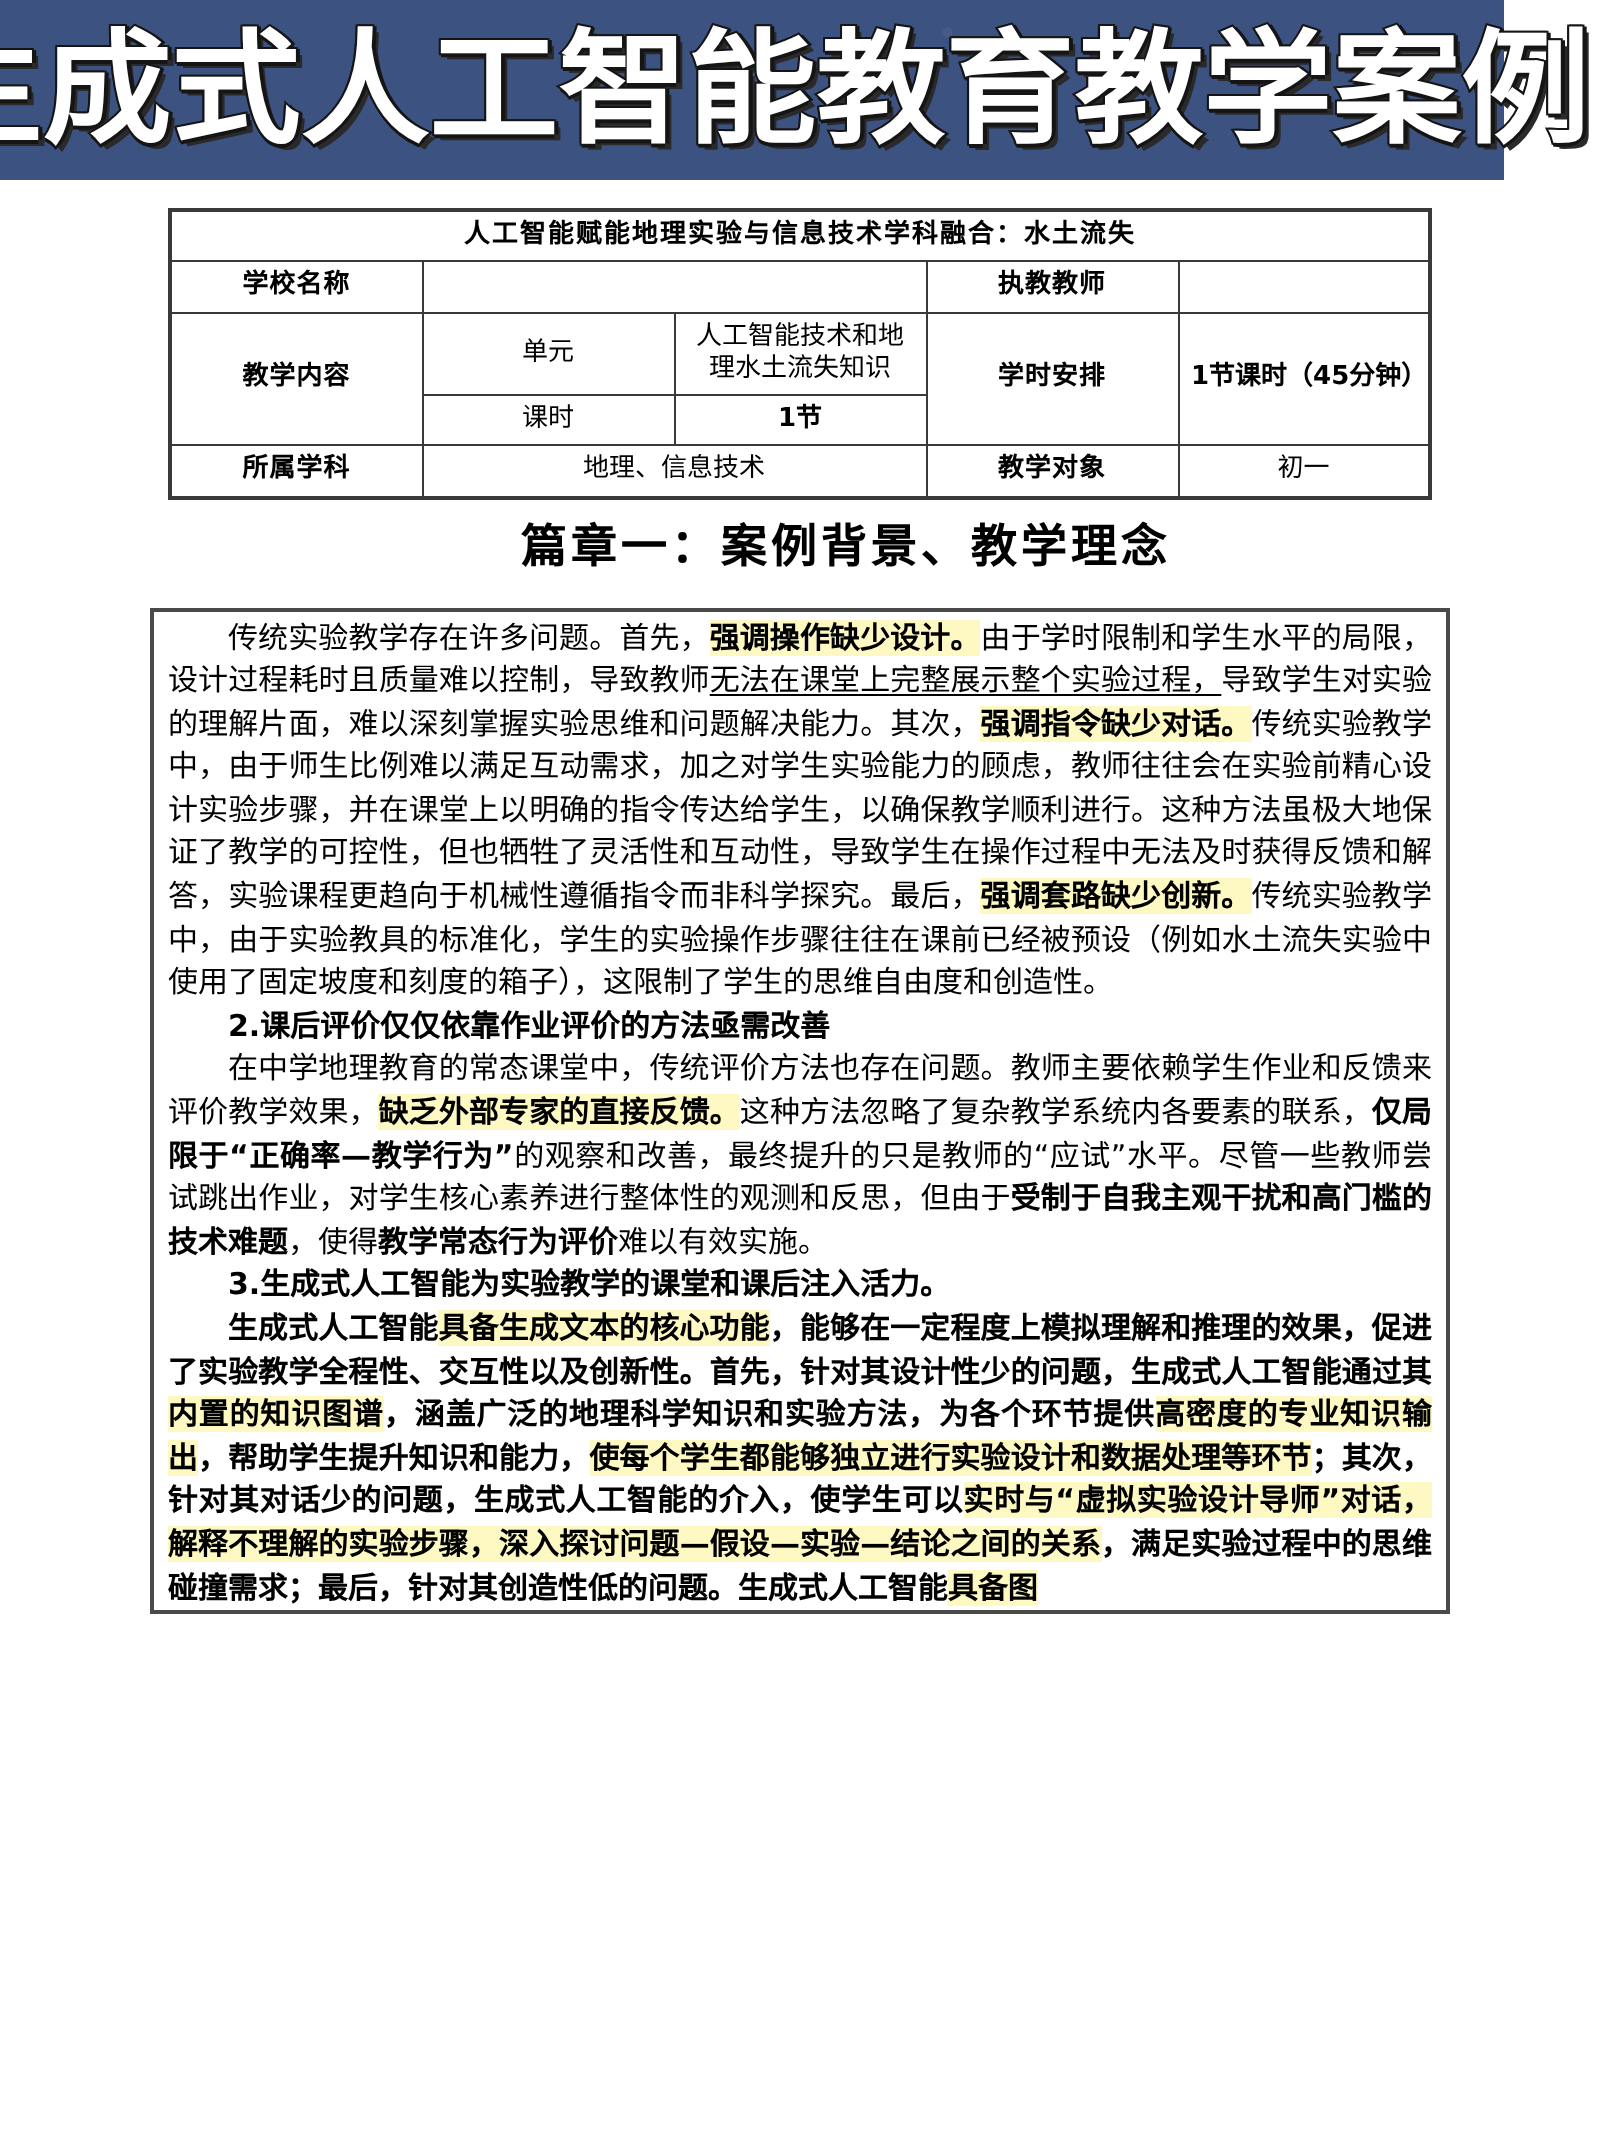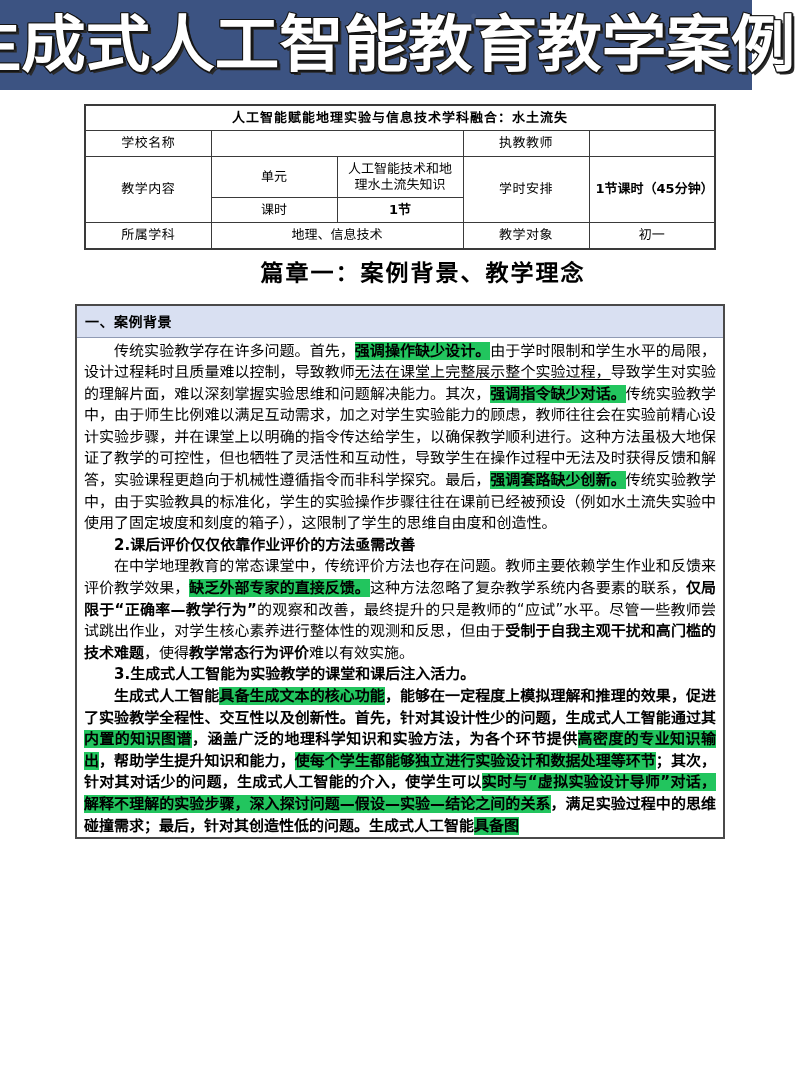--- a/index.html
+++ b/index.html
@@ -73,21 +73,21 @@
     font-family: "DejaVu Sans", "Liberation Sans", sans-serif;
   }
   td.title-cell {
     font-size: 21px;
     font-weight: 700;
     line-height: 1.3;
     padding: 6px 10px 8px;
     letter-spacing: 1px;
   }
   td.hdr {
-    font-weight: 400;
+    font-weight: 700;
     font-size: 16px;
     letter-spacing: .5px;
   }
   td.sub {
     font-size: 14px;
     padding: 3px 4px;
   }
   td.val-left {
     text-align: left;
     font-size: 14px;
@@ -139,21 +139,21 @@
     margin: 0;
   }
   .p-indent {
     text-indent: 2em;
   }
   .num-head {
     text-indent: 2em;
     font-weight: 700;
   }
   .hl {
-    background: #22c55e;
+    background: #fef9c3;
     font-weight: 700;
   }
   .ul {
     text-decoration: underline;
     text-decoration-thickness: 1px;
     text-underline-offset: 2px;
   }
   b, .b { font-weight: 700; }
   .all-bold { font-weight: 700; }
 </style>
@@ -194,21 +194,20 @@
         <td>初一</td>
       </tr>
     </tbody>
   </table>
 </div>
 
 <div class="chapter">篇章一：案例背景、教学理念</div>
 
 <div class="content-box">
 
-  <div class="section-bar">一、案例背景</div>
 
   <div class="body-text">
 
 
     <p class="p-indent"><span>传统实验教学存在许多问题。首先，</span><span class="hl">强调操作缺少设计。</span><span>由于学时限制和学生水平的局限，设计过程耗时且质量难以控制，导致教师</span><span class="ul">无法在课堂上完整展示整个实验过程，</span><span>导致学生对实验的理解片面，难以深刻掌握实验思维和问题解决能力。其次，</span><span class="hl">强调指令缺少对话。</span><span>传统实验教学中，由于师生比例难以满足互动需求，加之对学生实验能力的顾虑，教师往往会在实验前精心设计实验步骤，并在课堂上以明确的指令传达给学生，以确保教学顺利进行。这种方法虽极大地保证了教学的可控性，但也牺牲了灵活性和互动性，导致学生在操作过程中无法及时获得反馈和解答，实验课程更趋向于机械性遵循指令而非科学探究。最后，</span><span class="hl">强调套路缺少创新。</span><span>传统实验教学中，由于实验教具的标准化，学生的实验操作步骤往往在课前已经被预设（例如水土流失实验中使用了固定坡度和刻度的箱子），这限制了学生的思维自由度和创造性。</span></p>
 
     <p class="num-head"><span>2.</span><span>课后评价仅仅依靠作业评价的方法亟需改善</span></p>
 
     <p class="p-indent"><span>在中学地理教育的常态课堂中，传统评价方法也存在问题。教师主要依赖学生作业和反馈来评价教学效果，</span><span class="hl">缺乏外部专家的直接反馈。</span><span>这种方法忽略了复杂教学系统内各要素的联系，</span><span class="b">仅局限于“正确率—教学行为”</span><span>的观察和改善，最终提升的只是教师的“应试”水平。尽管一些教师尝试跳出作业，对学生核心素养进行整体性的观测和反思，但由于</span><span class="b">受制于自我主观干扰和高门槛的技术难题</span><span>，使得</span><span class="b">教学常态行为评价</span><span>难以有效实施。</span></p>
 

